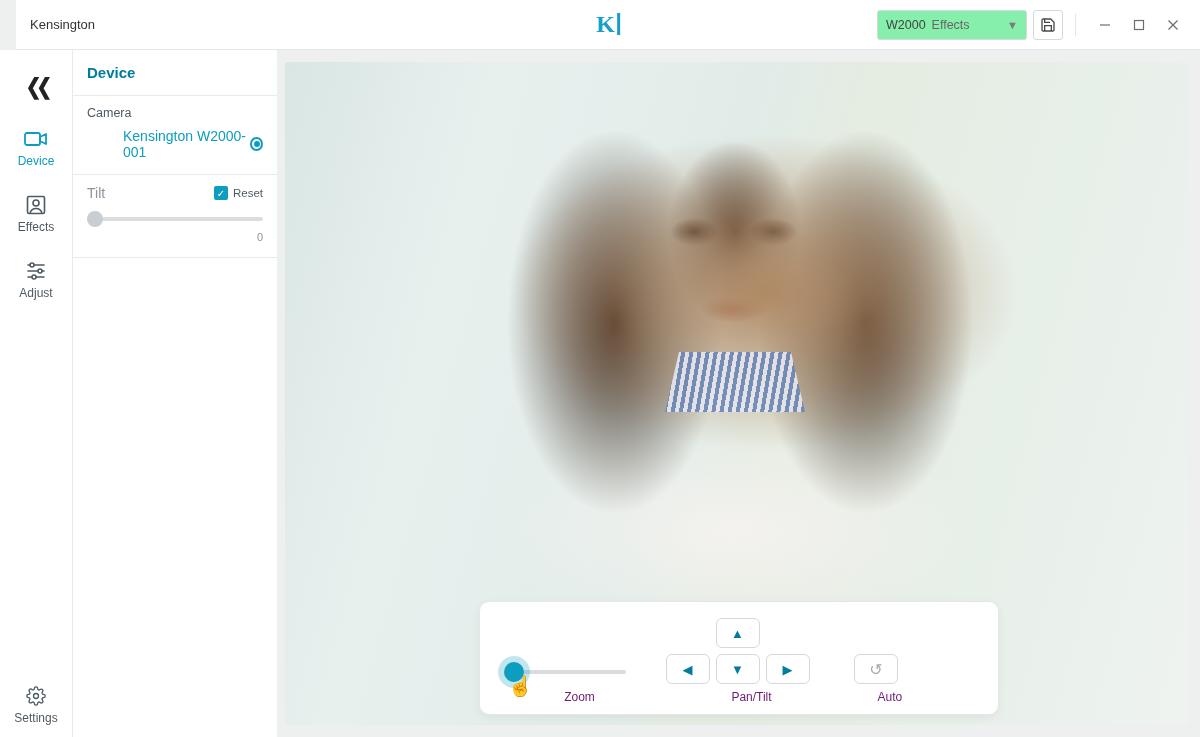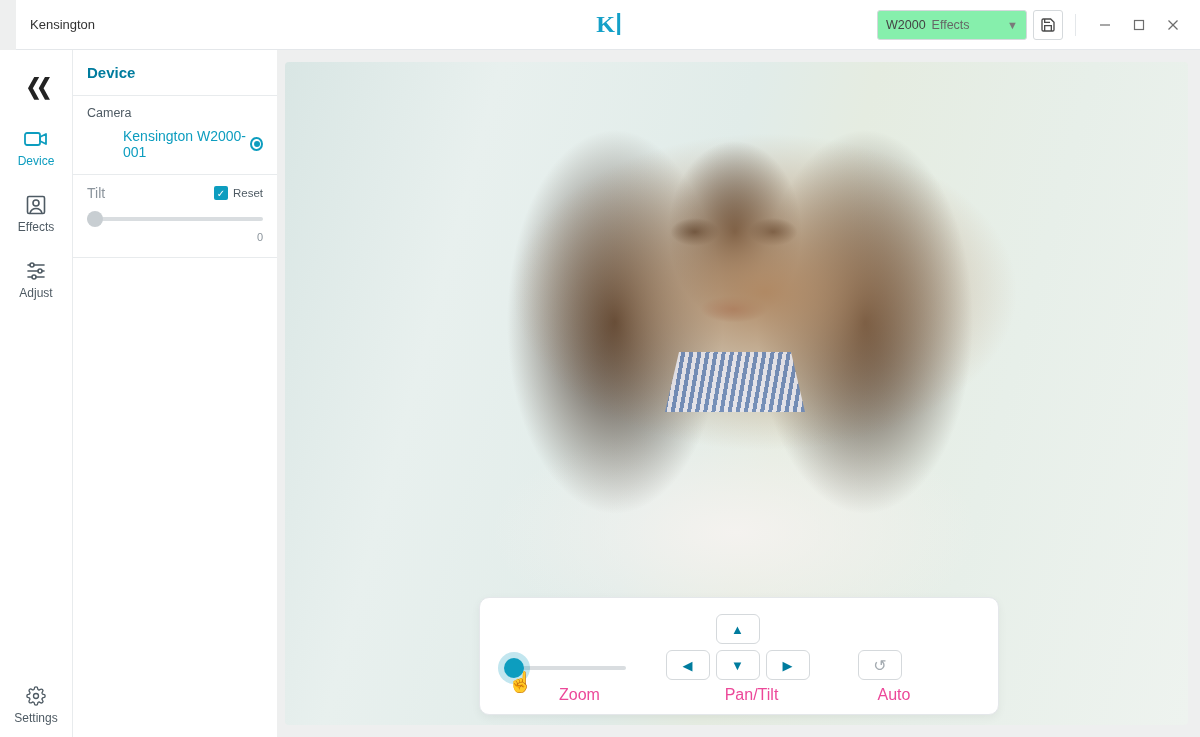--- a/index.html
+++ b/index.html
@@ -283,21 +283,21 @@
     background: #fff;
     border: 1px solid var(--line);
     border-radius: 10px;
     box-shadow: 0 3px 10px rgba(0,0,0,0.05);
     padding: 16px 26px 10px;
     display: flex;
     align-items: flex-end;
     gap: 40px;
   }
   .ctl-group { display: flex; flex-direction: column; align-items: center; gap: 6px; }
-  .ctl-label { font-size: 16px; color: #ec4899; margin-left: 28px; }
+  .ctl-label { font-size: 12px; color: #701a75; margin-left: 28px; }
   .zoom-slider {
     position: relative;
     width: 120px;
     height: 24px;
   }
   .zoom-slider .ztrack {
     position: absolute;
     top: 10px; left: 0; right: 0;
     height: 4px; background: #d9dde0; border-radius: 2px;
   }

